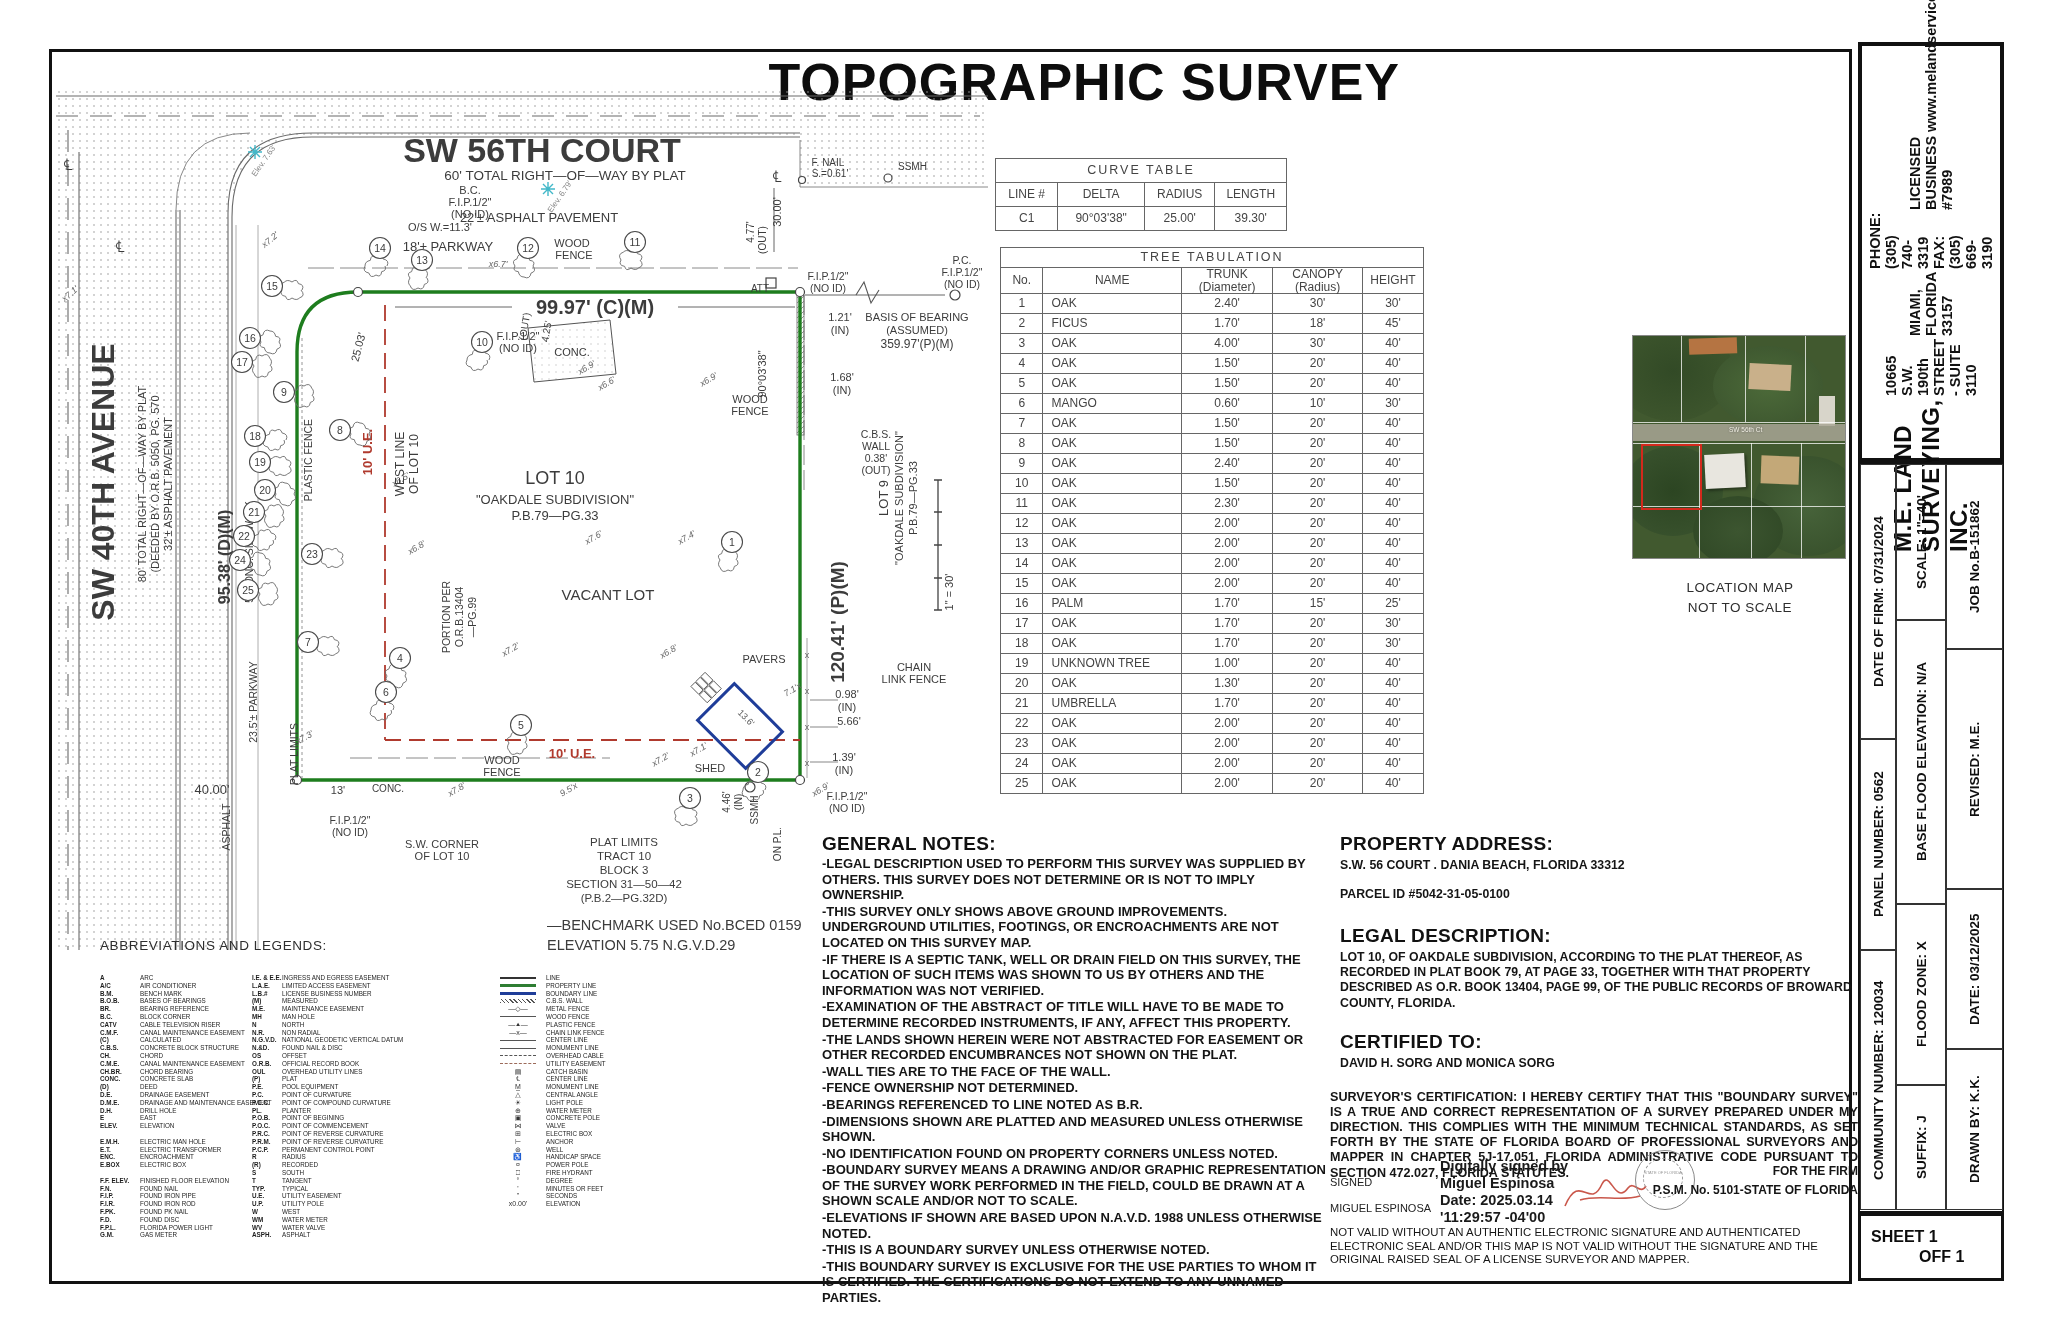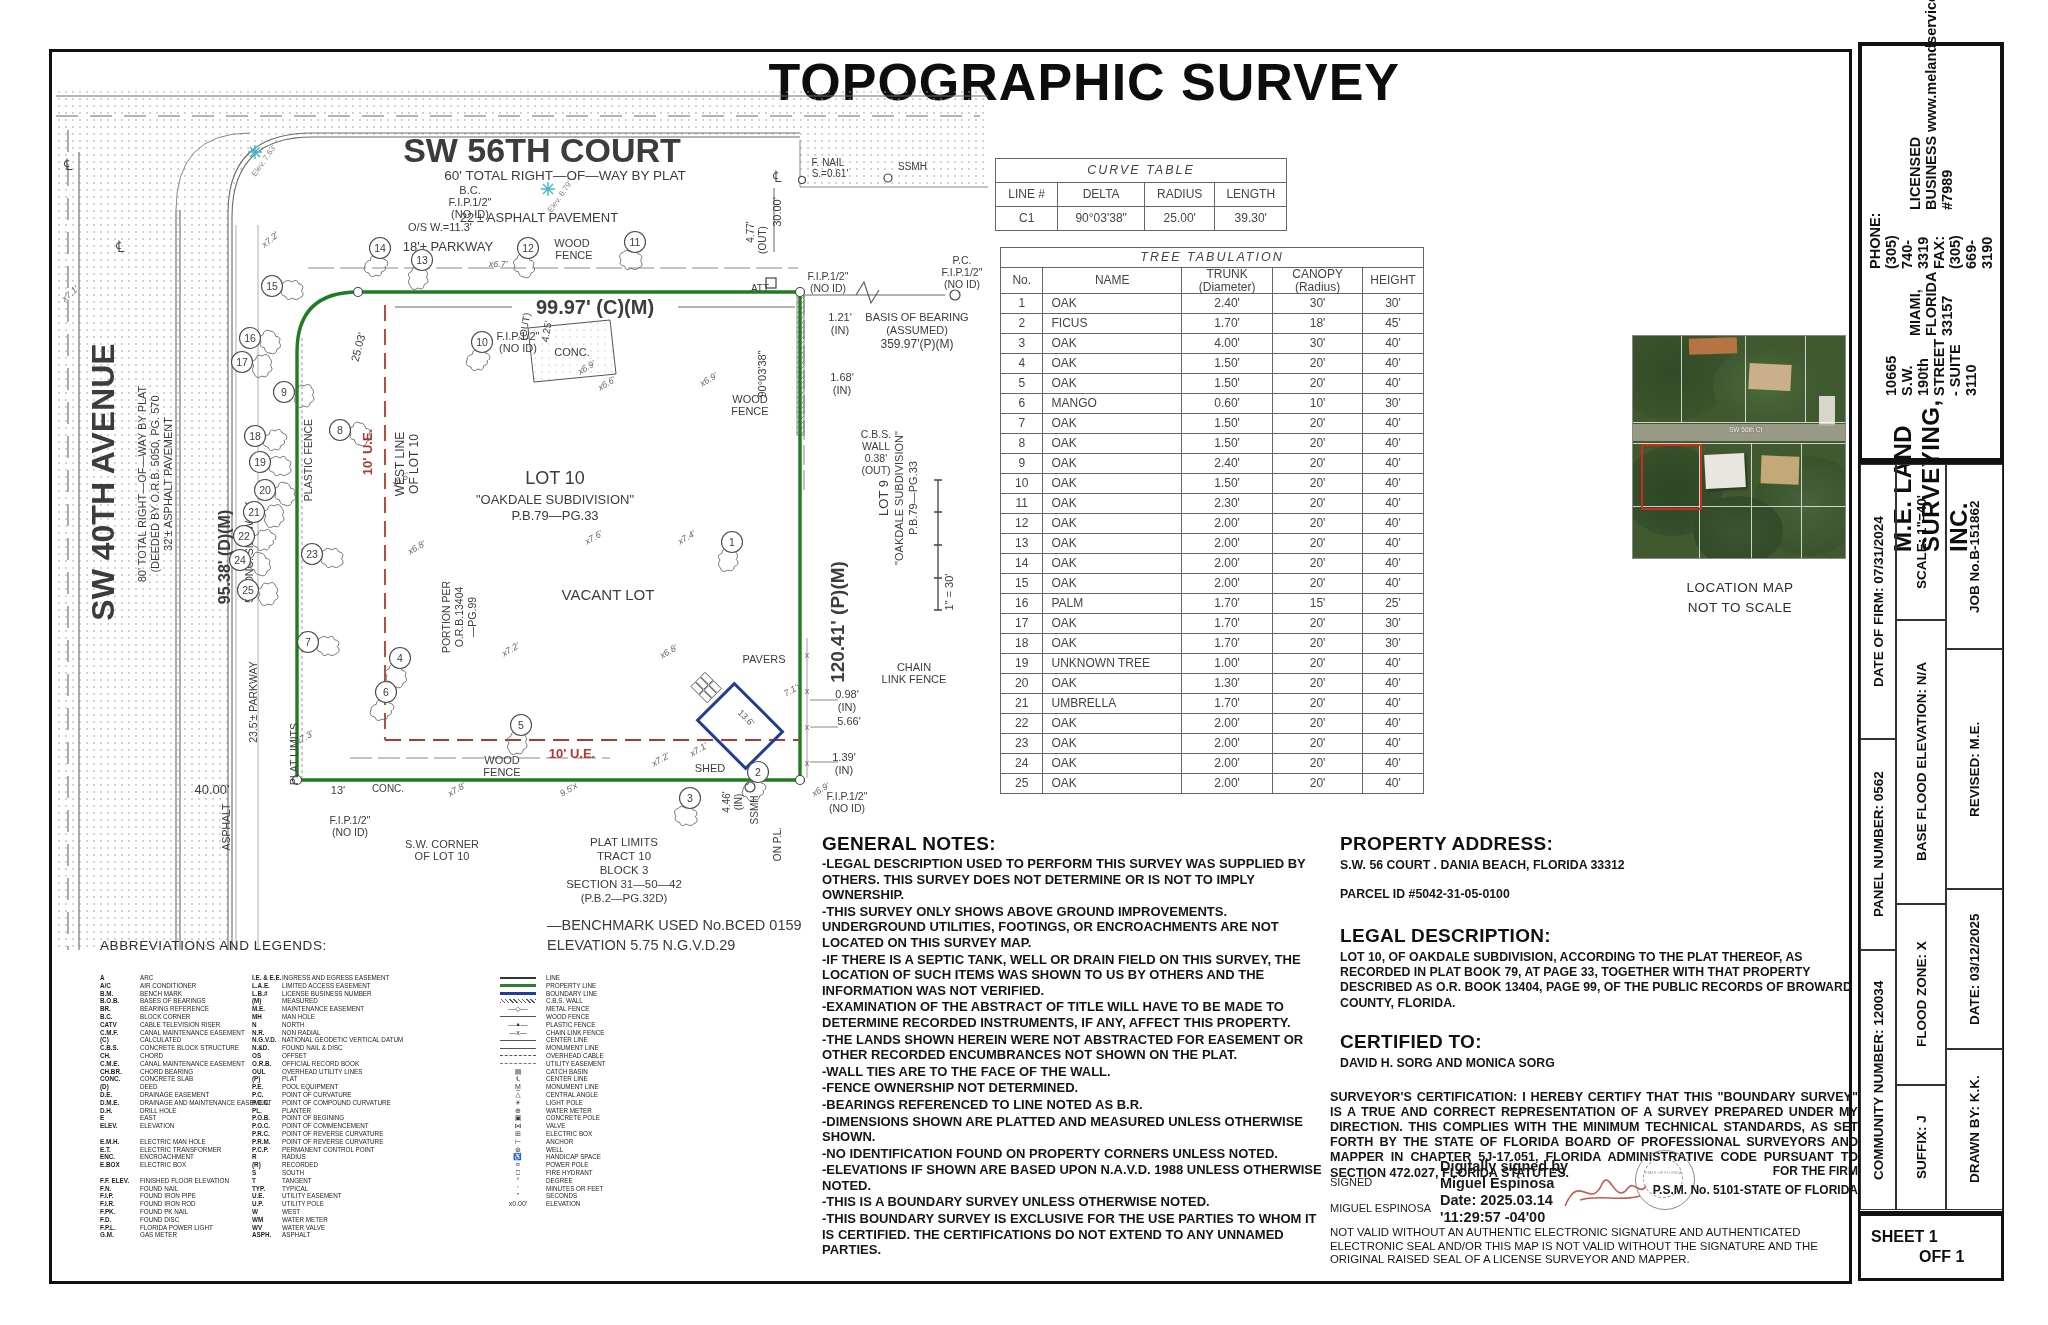--- a/index.html
+++ b/index.html
@@ -8,21 +8,21 @@
   .abs{position:absolute;}
   
   #main-frame{left:49px;top:49px;width:1797px;height:1229px;border:3px solid #111;}
   
   #page-title{left:720px;top:52px;width:680px;text-align:right;font-size:52px;
               font-weight:600;letter-spacing:1px;color:#0d0d0d;}
   
   .cadtable{position:absolute;border-collapse:collapse;background:#fff;color:#444;}
   .cadtable td,.cadtable th{border:1.2px solid #666;font-weight:400;font-size:12px;
        text-align:center;padding:0 4px;white-space:pre-line;line-height:1.05;}
-  .cadtable .ttl{font-size:12.5px;letter-spacing:2px;font-style:italic;}
+  .cadtable .ttl{font-size:12.5px;letter-spacing:2px;}
   #curve-table{left:995px;top:158px;width:292px;}
   #curve-table td{height:23px;}
   #tree-table{left:1000px;top:247px;width:424px;}
   #tree-table td{height:19px;}
   #tree-table td.nm{text-align:left;padding-left:8px;}
   
   .h-cad{font-size:19px;font-weight:600;color:#111;letter-spacing:.3px;}
   #notes{left:822px;top:833px;width:505px;}
   .note-line{font-size:13px;font-weight:600;color:#151515;line-height:1.2;margin-top:1px;}
   #property{left:1340px;top:833px;width:520px;}
@@ -653,20 +653,21 @@
       <div class="note-line">-LEGAL DESCRIPTION USED TO PERFORM THIS SURVEY WAS SUPPLIED BY OTHERS. THIS SURVEY DOES NOT DETERMINE OR IS NOT TO IMPLY OWNERSHIP.</div>
       <div class="note-line">-THIS SURVEY ONLY SHOWS ABOVE GROUND IMPROVEMENTS. UNDERGROUND UTILITIES, FOOTINGS, OR ENCROACHMENTS ARE NOT LOCATED ON THIS SURVEY MAP.</div>
       <div class="note-line">-IF THERE IS A SEPTIC TANK, WELL OR DRAIN FIELD ON THIS SURVEY, THE LOCATION OF SUCH ITEMS WAS SHOWN TO US BY OTHERS AND THE INFORMATION WAS NOT VERIFIED.</div>
       <div class="note-line">-EXAMINATION OF THE ABSTRACT OF TITLE WILL HAVE TO BE MADE TO DETERMINE RECORDED INSTRUMENTS, IF ANY, AFFECT THIS PROPERTY.</div>
       <div class="note-line">-THE LANDS SHOWN HEREIN WERE NOT ABSTRACTED FOR EASEMENT OR OTHER RECORDED ENCUMBRANCES NOT SHOWN ON THE PLAT.</div>
       <div class="note-line">-WALL TIES ARE TO THE FACE OF THE WALL.</div>
       <div class="note-line">-FENCE OWNERSHIP NOT DETERMINED.</div>
       <div class="note-line">-BEARINGS REFERENCED TO LINE NOTED AS B.R.</div>
       <div class="note-line">-DIMENSIONS SHOWN ARE PLATTED AND MEASURED UNLESS OTHERWISE SHOWN.</div>
       <div class="note-line">-NO IDENTIFICATION FOUND ON PROPERTY CORNERS UNLESS NOTED.</div>
+      <div class="note-line">-BOUNDARY SURVEY MEANS A DRAWING AND/OR GRAPHIC REPRESENTATION OF THE SURVEY WORK PERFORMED IN THE FIELD, COULD BE DRAWN AT A SHOWN SCALE AND/OR NOT TO SCALE.</div>
       <div class="note-line">-ELEVATIONS IF SHOWN ARE BASED UPON N.A.V.D. 1988 UNLESS OTHERWISE NOTED.</div>
       <div class="note-line">-THIS IS A BOUNDARY SURVEY UNLESS OTHERWISE NOTED.</div>
       <div class="note-line">-THIS BOUNDARY SURVEY IS EXCLUSIVE FOR THE USE PARTIES TO WHOM IT IS CERTIFIED. THE CERTIFICATIONS DO NOT EXTEND TO ANY UNNAMED PARTIES.</div>
     </div>
 </div>
 
 <div class="abs" id="property">
   <div class="h-cad">PROPERTY  ADDRESS:</div>
   <div class="small-b" style="margin-top:3px">S.W. 56 COURT . DANIA BEACH, FLORIDA 33312</div>
   <div class="small-b" style="margin-top:14px">PARCEL ID #5042-31-05-0100</div>

